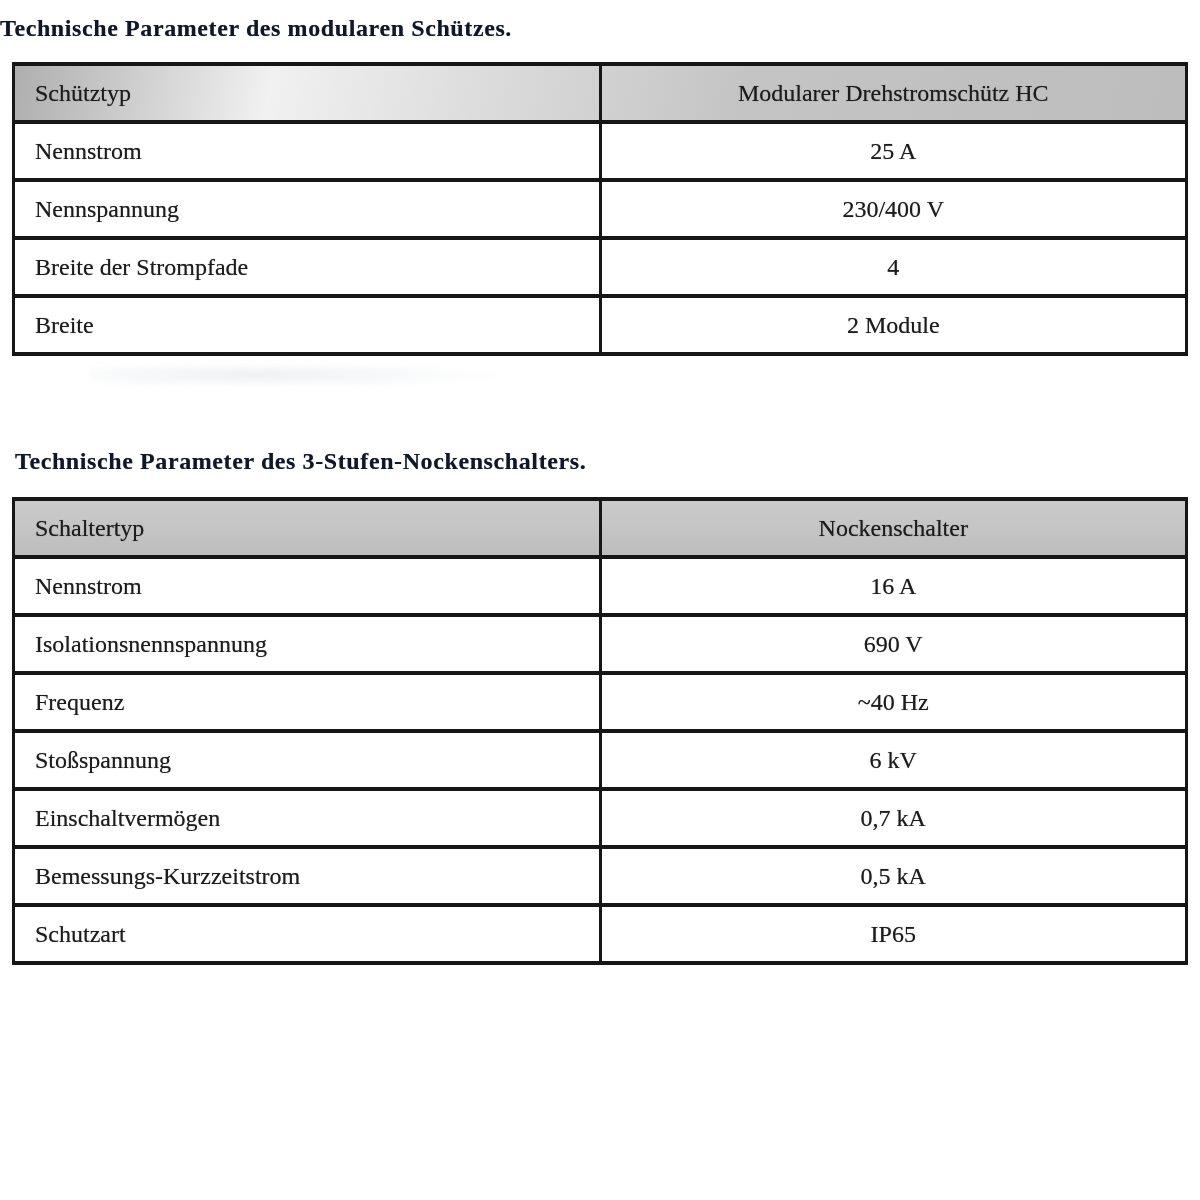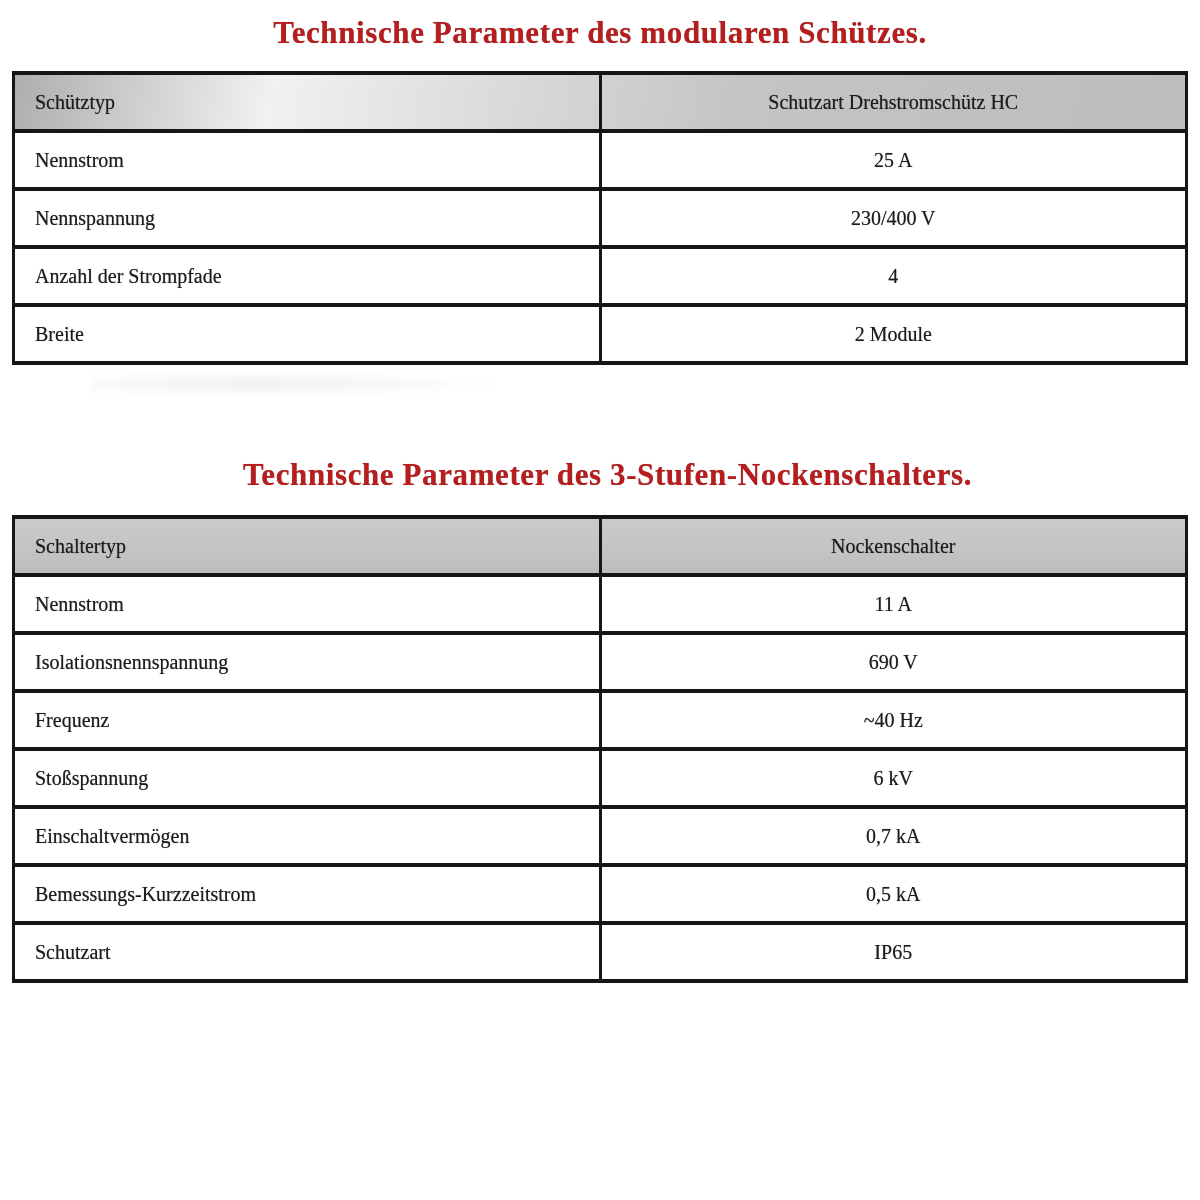--- a/index.html
+++ b/index.html
@@ -15,43 +15,42 @@
   }
   body {
     width: 1200px;
     height: 1200px;
     background: var(--page-bg);
     font-family: "Liberation Serif", "DejaVu Serif", serif;
     color: var(--text-ink);
     overflow: hidden;
   }
   .doc-title {
-    text-align: center;
     font-weight: bold;
-    font-size: 31px;
+    font-size: 24px;
     letter-spacing: 0.6px;
-    color: #b91c1c;
+    color: #0f172a;
     text-shadow: 0 0 0.7px rgba(30,30,30,0.55);
   }
   .doc-title.first { padding-top: 15px; }
   .doc-title.second { margin-top: 60px; margin-left: 15px; }
 
   table.spec-table {
     width: 1176px;
     margin: 0 auto;
     border-collapse: collapse;
     table-layout: fixed;
   }
   table.spec-table.t1 { margin-top: 20px; }
   table.spec-table.t2 { margin-top: 22px; }
 
   .spec-table th,
   .spec-table td {
     height: 58px;
-    font-size: 20px;
+    font-size: 24px;
     font-weight: normal;
     border-top: 4px solid var(--border-black);
     border-bottom: 4px solid var(--border-black);
     border-left: 3px solid var(--border-black);
     border-right: 3px solid var(--border-black);
     text-shadow: 0 0 0.8px rgba(25,25,25,0.6);
     white-space: nowrap;
     overflow: hidden;
   }
   .spec-table .param {
@@ -84,34 +83,34 @@
 <body>
 
 <div class="page">
 
   <div class="doc-title first">Technische Parameter des modularen Schützes.</div>
 
   <table class="spec-table t1">
     <thead>
       <tr>
         <th class="param">Schütztyp</th>
-        <th class="value">Schutzart Drehstromschütz HC</th>
+        <th class="value">Modularer Drehstromschütz HC</th>
       </tr>
     </thead>
     <tbody>
       <tr>
         <td class="param">Nennstrom</td>
         <td class="value">25 A</td>
       </tr>
       <tr>
         <td class="param">Nennspannung</td>
         <td class="value">230/400 V</td>
       </tr>
       <tr>
-        <td class="param">Anzahl der Strompfade</td>
+        <td class="param">Breite der Strompfade</td>
         <td class="value">4</td>
       </tr>
       <tr>
         <td class="param">Breite</td>
         <td class="value">2 Module</td>
       </tr>
     </tbody>
   </table>
 
   <div class="scan-smudge"></div>
@@ -121,21 +120,21 @@
   <table class="spec-table t2">
     <thead>
       <tr>
         <th class="param">Schaltertyp</th>
         <th class="value">Nockenschalter</th>
       </tr>
     </thead>
     <tbody>
       <tr>
         <td class="param">Nennstrom</td>
-        <td class="value">11 A</td>
+        <td class="value">16 A</td>
       </tr>
       <tr>
         <td class="param">Isolationsnennspannung</td>
         <td class="value">690 V</td>
       </tr>
       <tr>
         <td class="param">Frequenz</td>
         <td class="value">~40 Hz</td>
       </tr>
       <tr>

